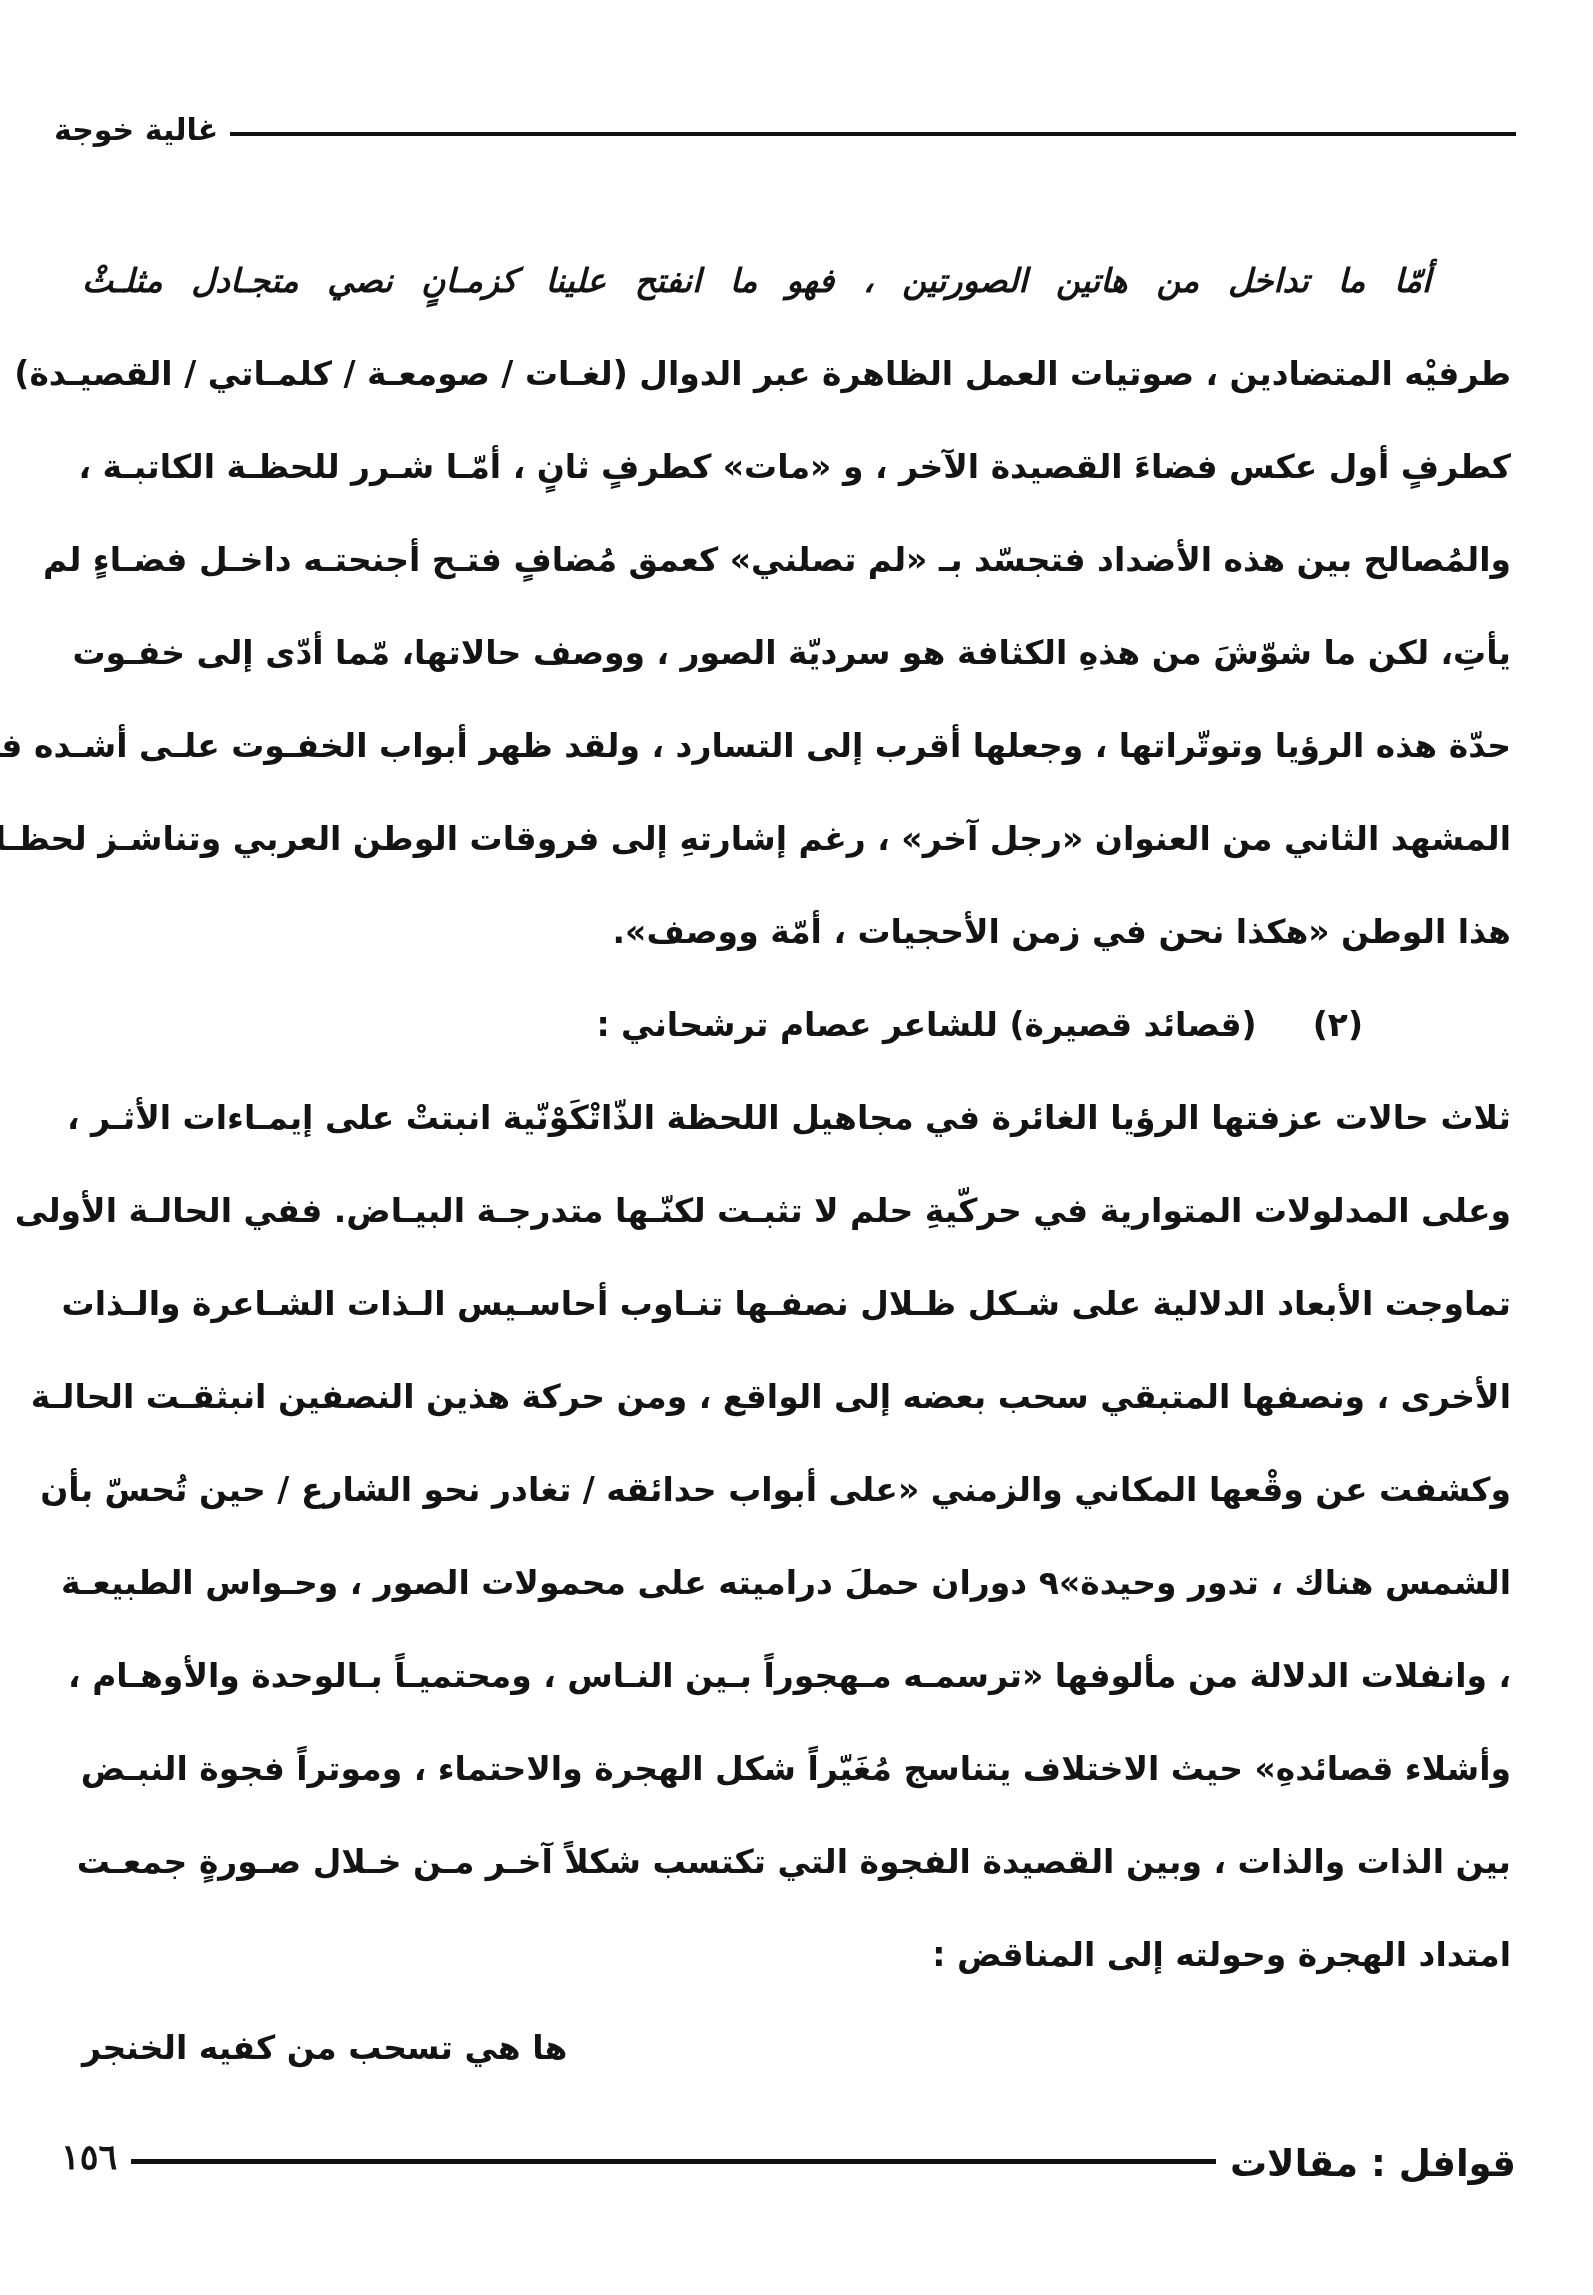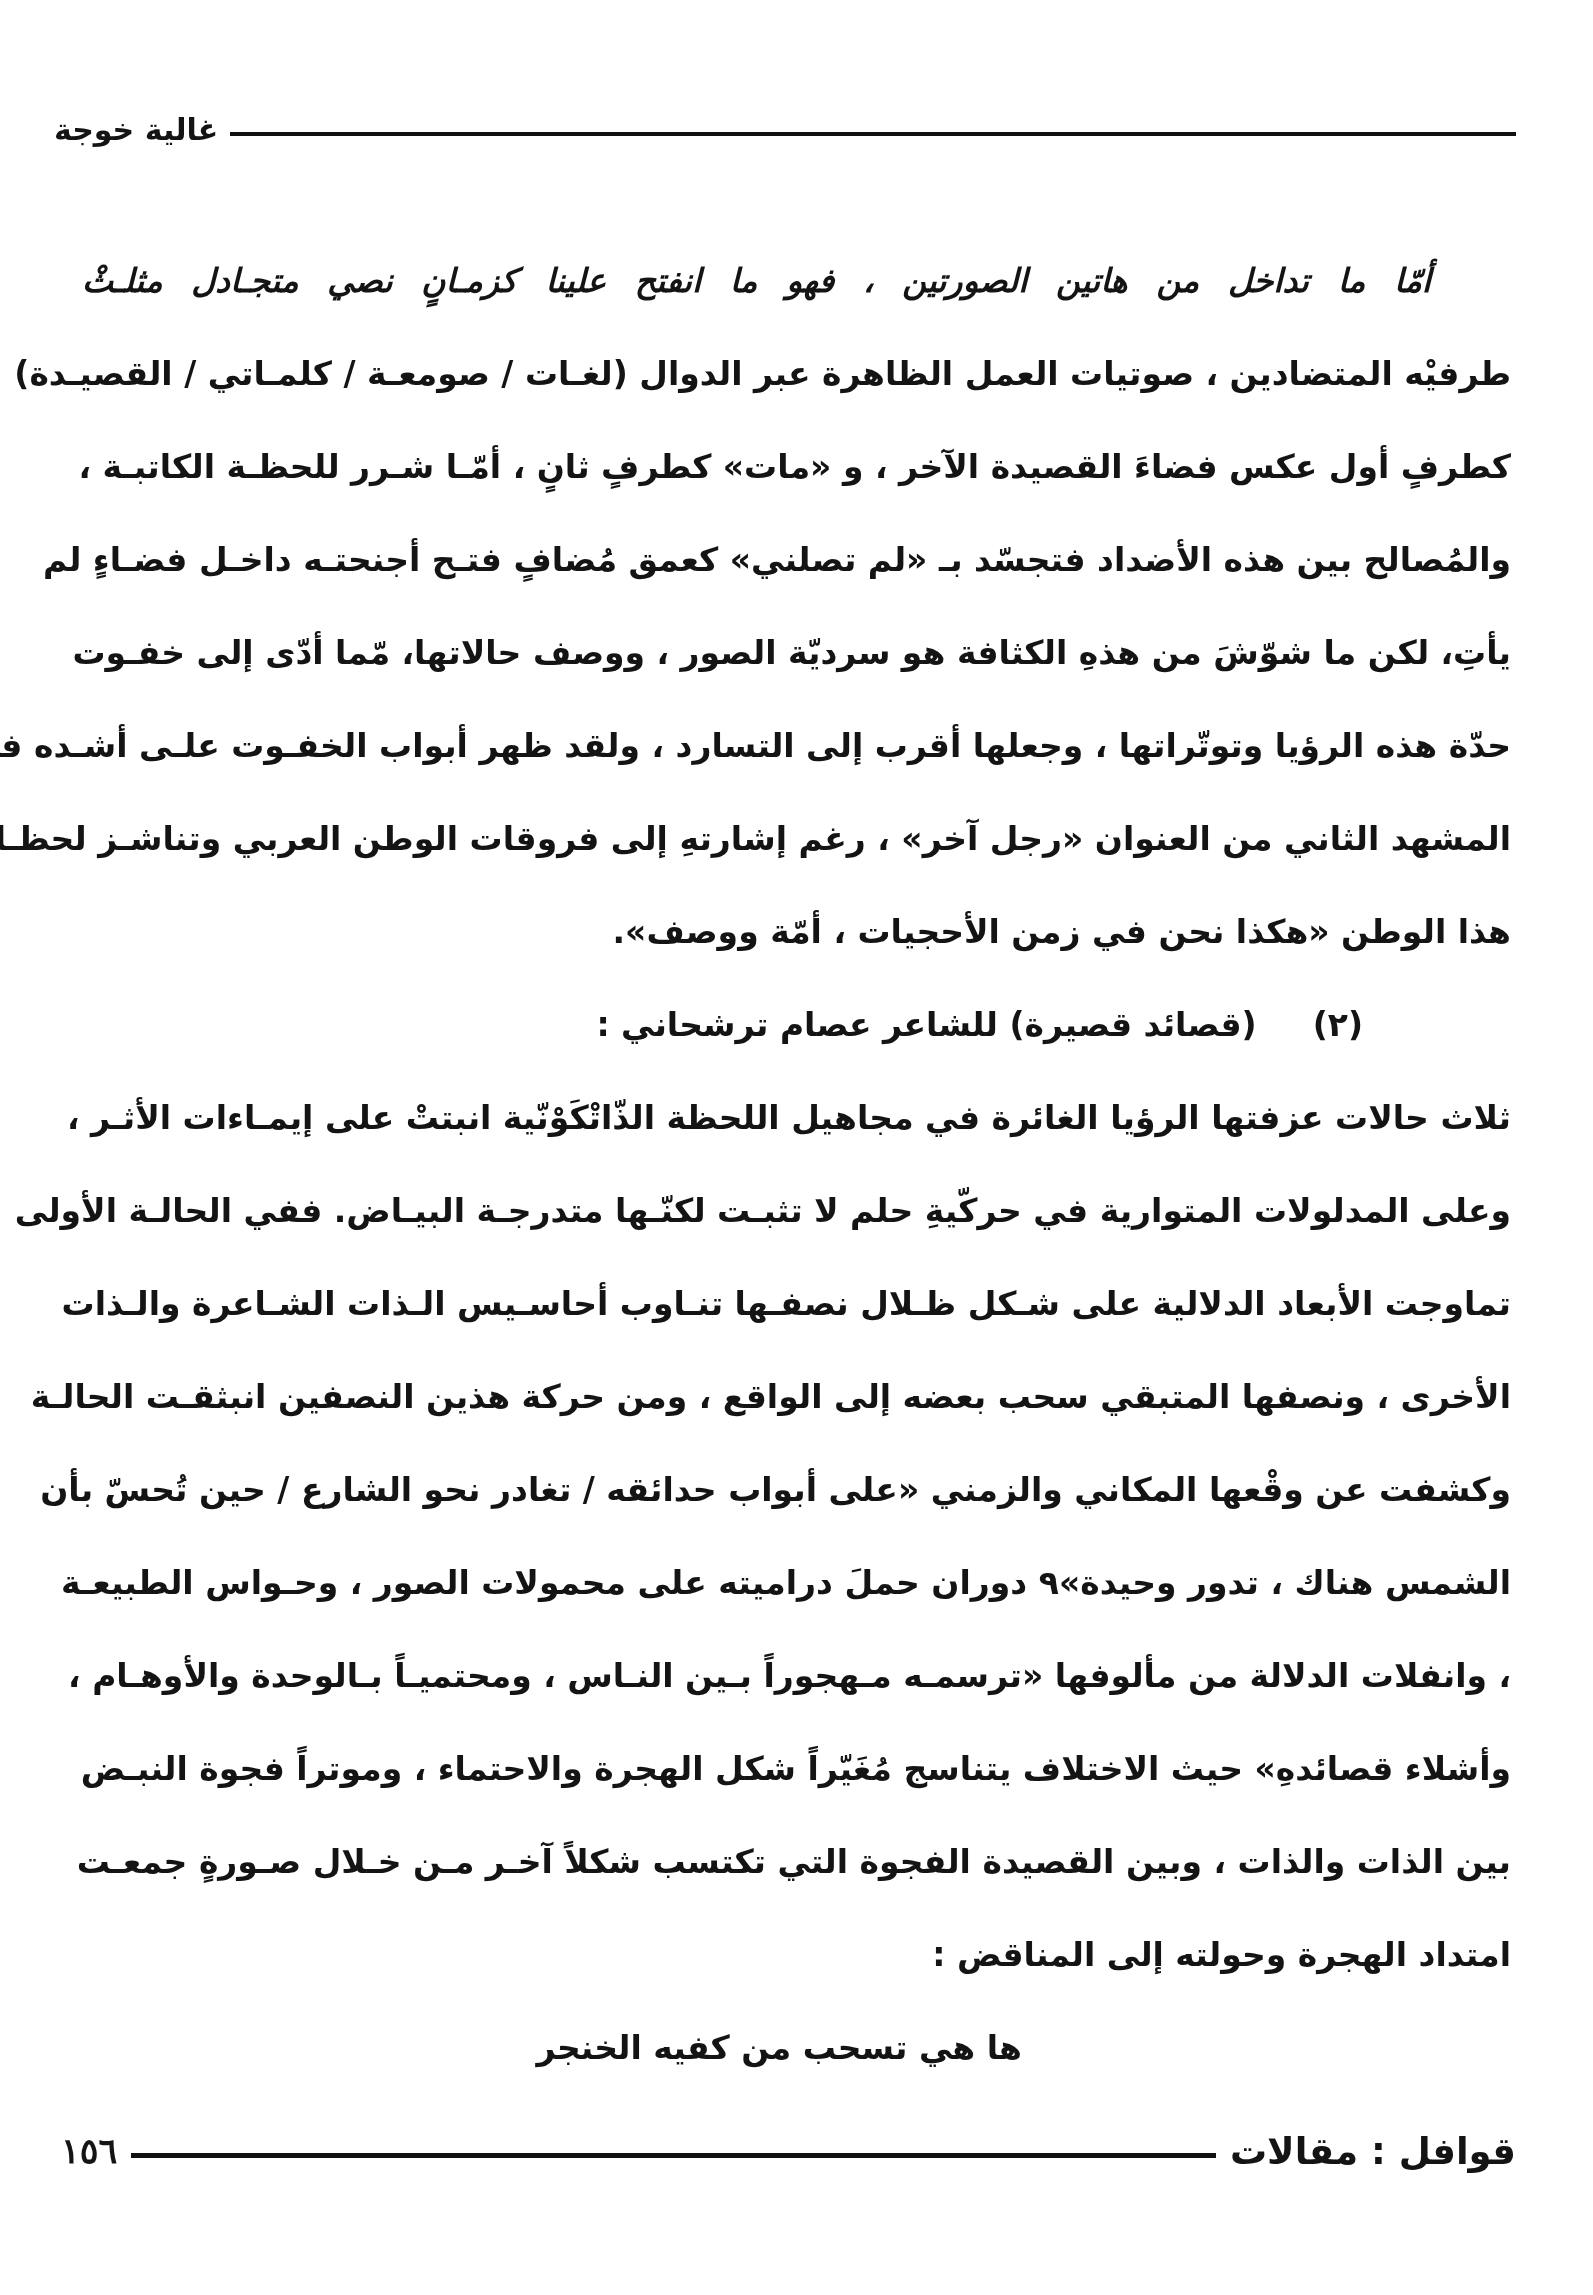--- a/index.html
+++ b/index.html
@@ -66,37 +66,38 @@
     line-height: 93px;
     padding-right: 148px;
     display: flex;
     gap: 56px;
     white-space: nowrap;
   }
   .quote-line {
     height: 93px;
     line-height: 93px;
     padding-right: 489px;
-    text-align: right;
+    text-align: left;
     white-space: nowrap;
   }
   
   .footer {
     position: absolute;
     right: 77px;
     left: 61px;
     top: 2130px;
     display: flex;
     align-items: center;
     gap: 14px;
     font-weight: 700;
     white-space: nowrap;
   }
   .footer .journal {
     font-size: 37px;
+    margin-top: 12px;
   }
   .footer .rule {
     flex: 1 1 auto;
     height: 0;
     border-top: 5.2px solid #111;
     margin-top: 7px;
   }
   .footer .page-number {
     font-size: 35px;
     letter-spacing: 3.5px;

